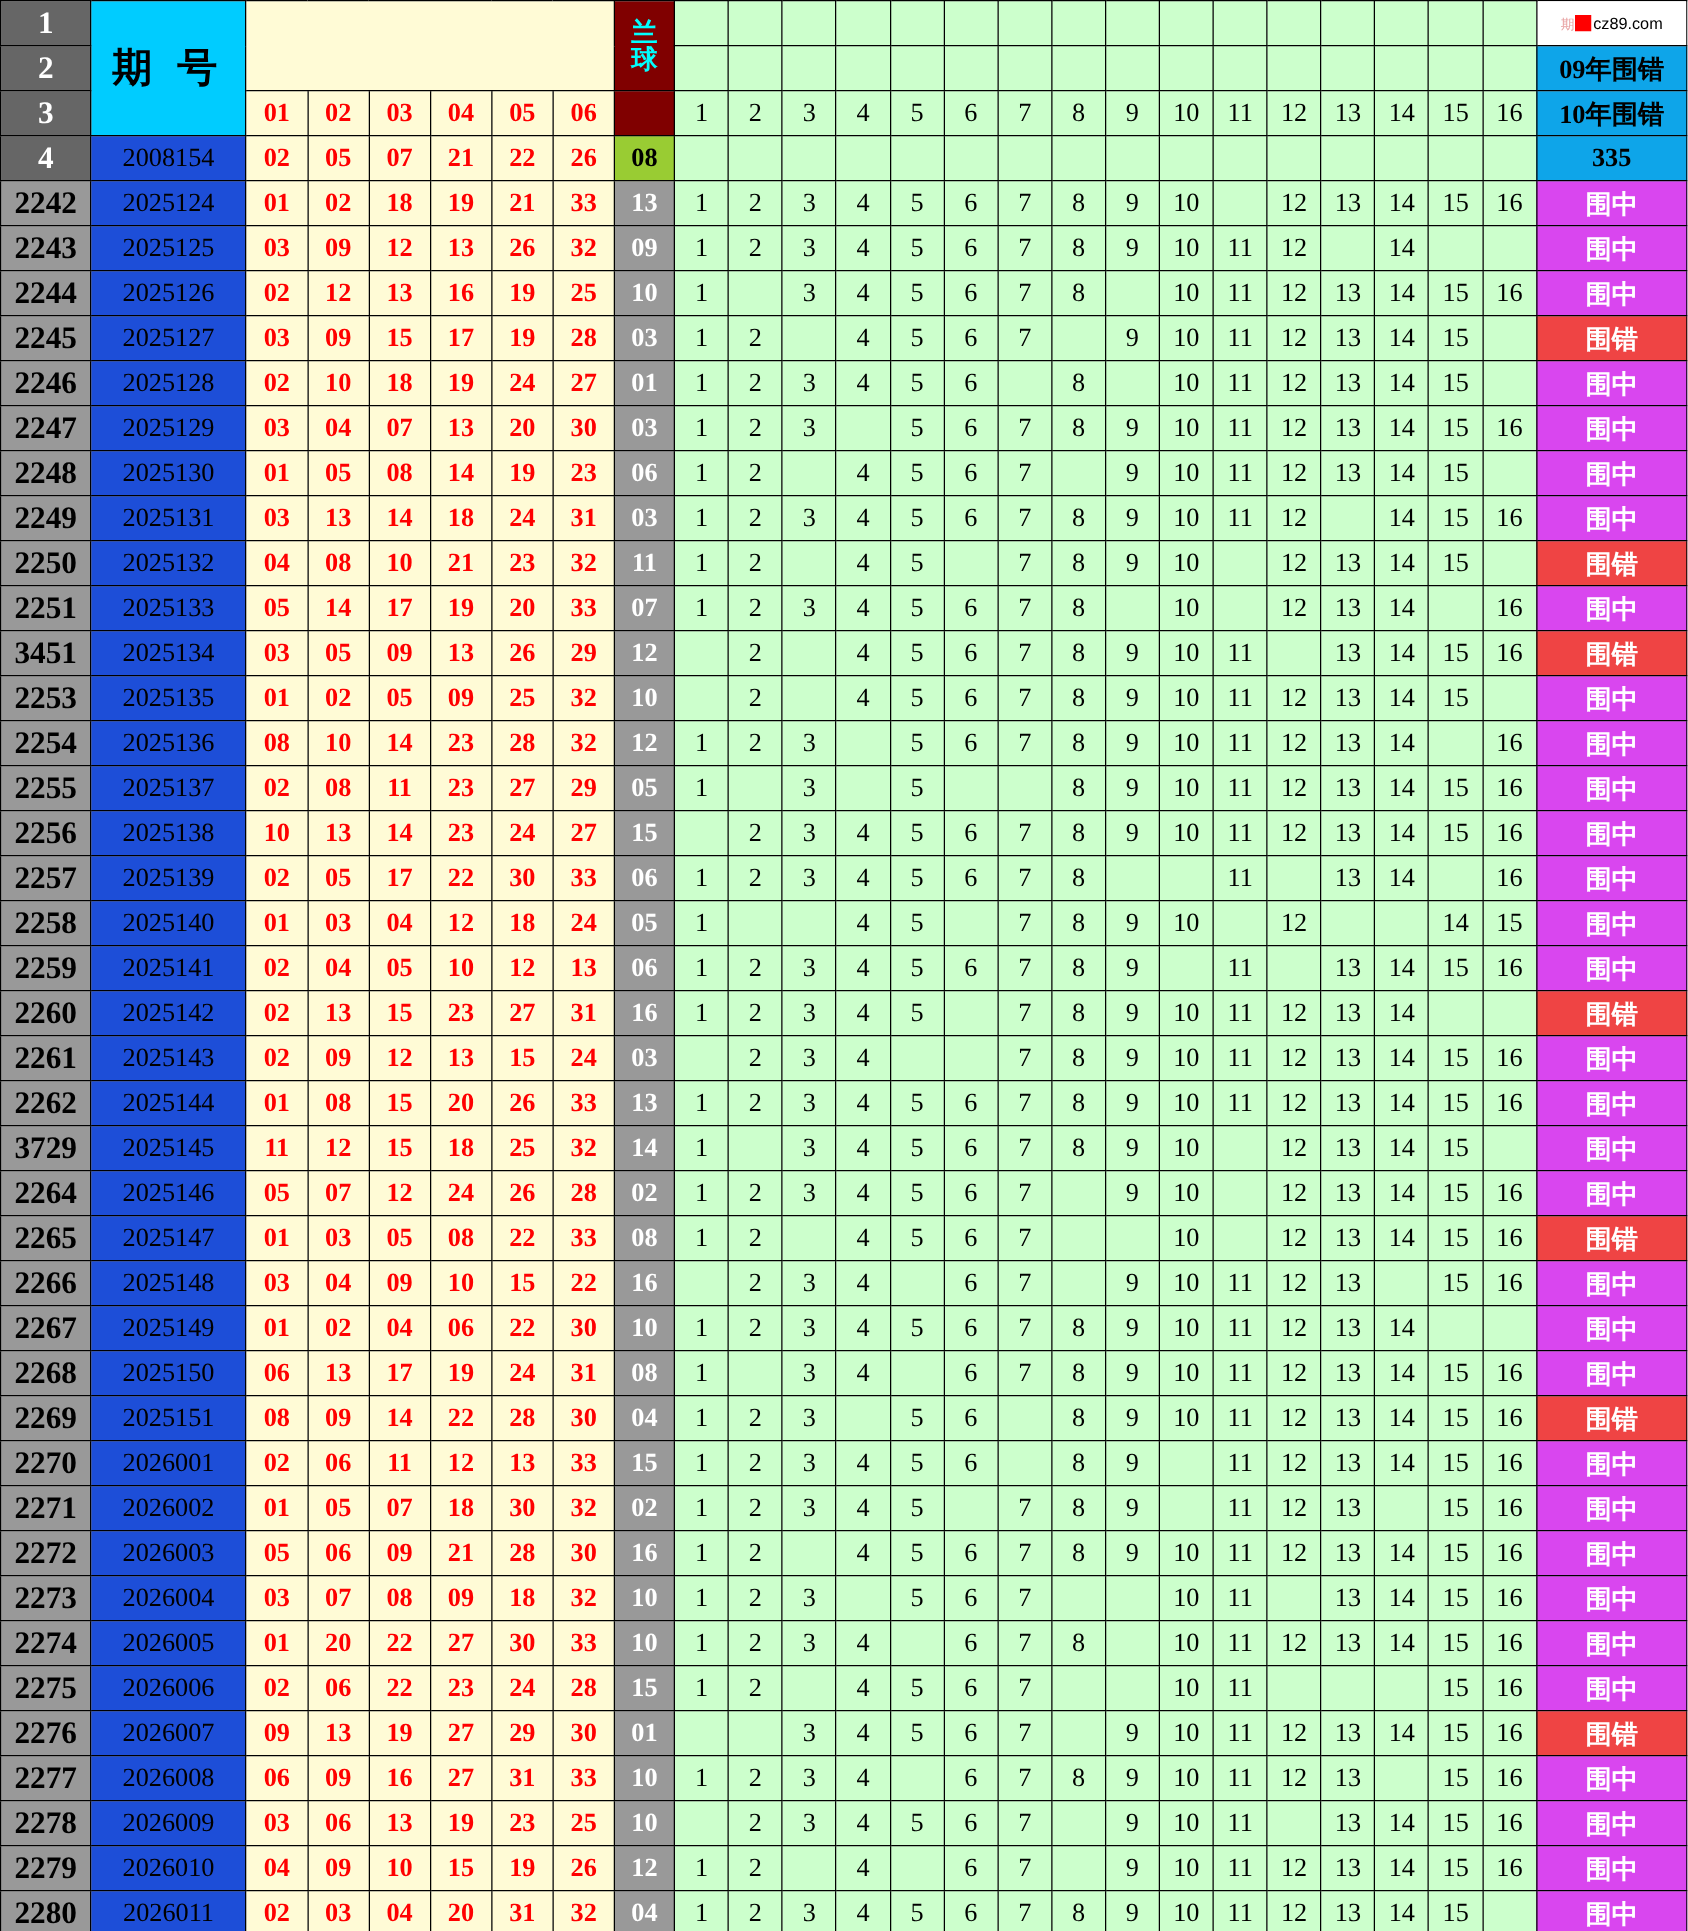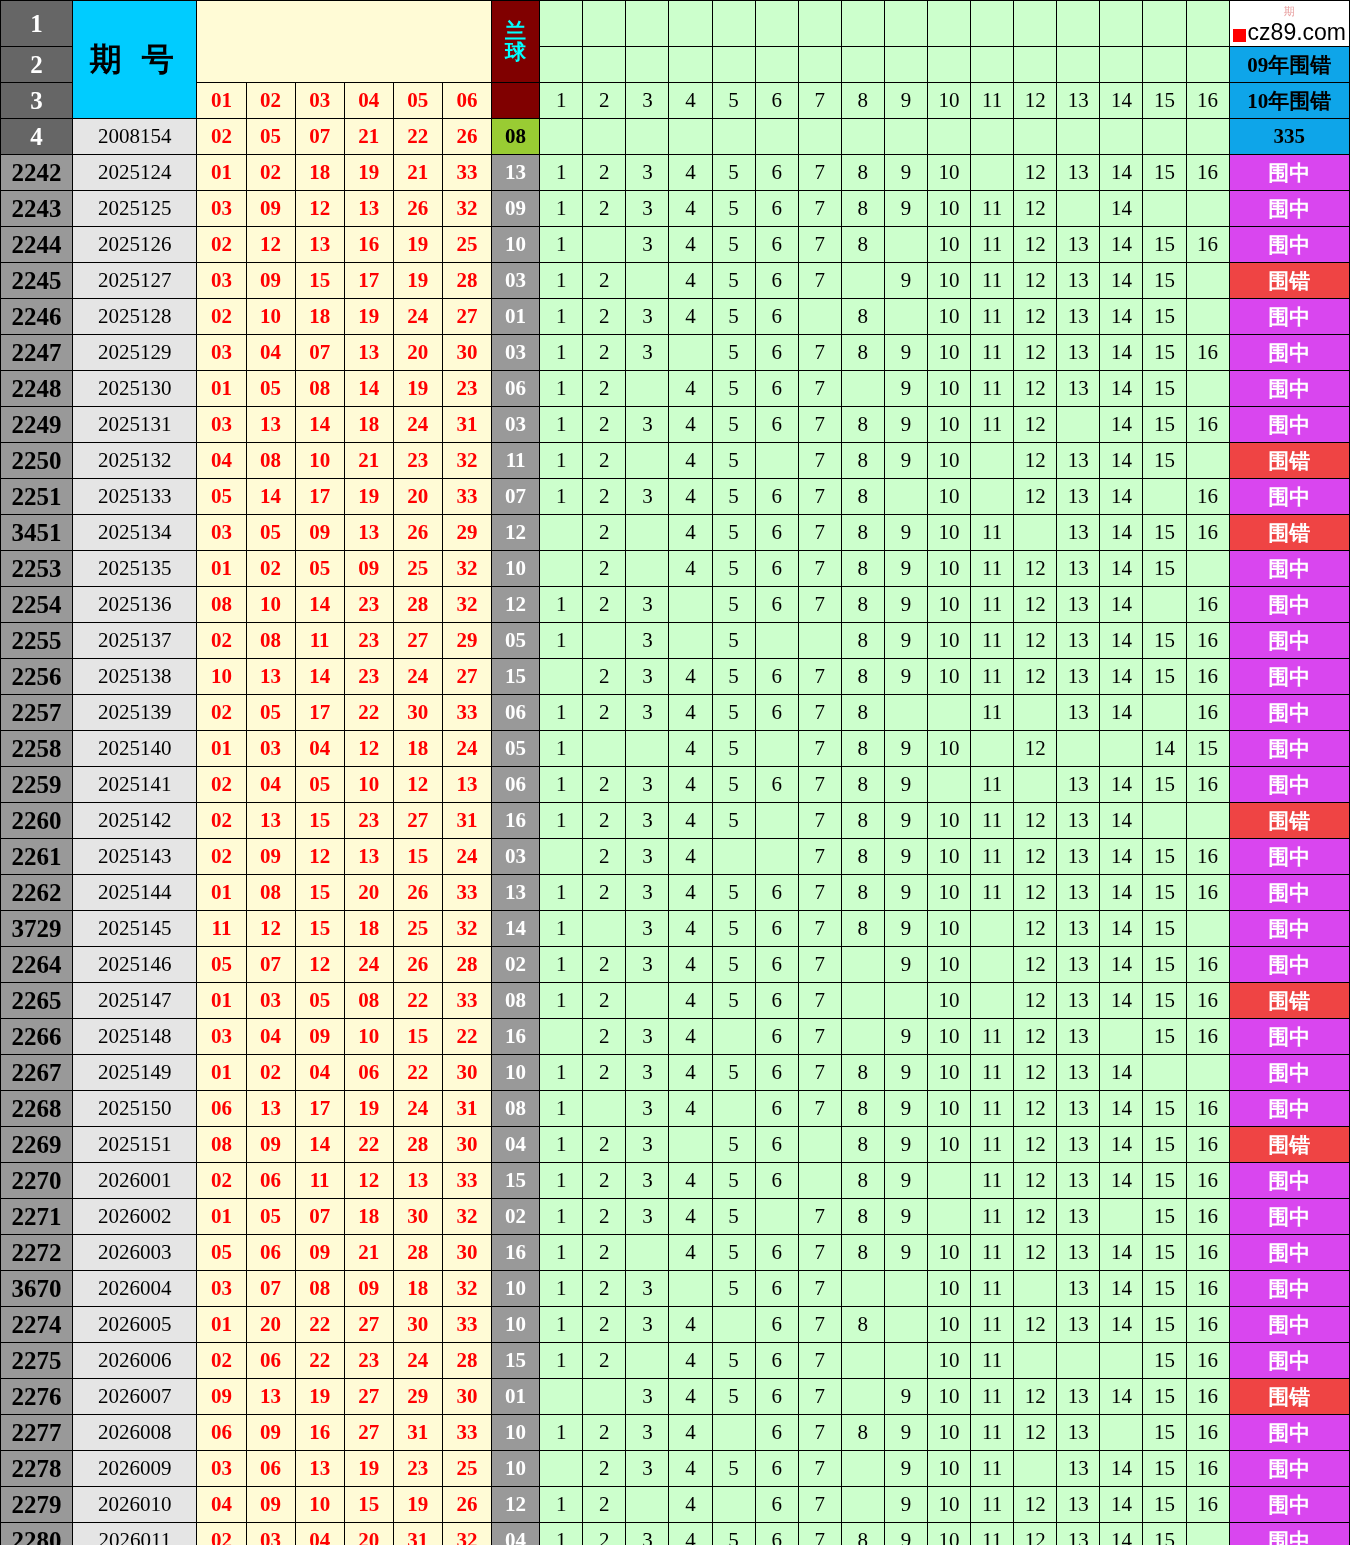--- a/index.html
+++ b/index.html
@@ -8,33 +8,33 @@
   table.lotto td{border:1px solid #000;text-align:center;vertical-align:middle;padding:0;}
   
   col.c-idx{width:72px;}
   col.c-issue{width:124px;}
   col.c-ball{width:49px;}
   col.c-blue{width:48px;}
   col.c-blk{width:43px;}
   col.c-res{width:120px;}
 
   .idx{background:#999;color:#000;font-size:25px;font-weight:bold;font-family:"Liberation Serif",serif;height:35px;}
-  .issue{background:#e5e5e5;color:#000;font-size:21px;font-family:"Liberation Serif",serif;}
+  .issue{background:#1d4ed8;color:#000;font-size:21px;font-family:"Liberation Serif",serif;}
   .issue-hdr{background:#00ccff;color:#000;font-size:32px;font-weight:bold;letter-spacing:6px;}
   .redball{background:#fffbd6;color:#f00;font-size:21px;font-weight:bold;}
   .blueball{background:#999;color:#fff;font-size:21px;font-weight:bold;}
   .blue-hdr{background:#800000;color:#00ffff;font-size:21px;font-weight:bold;line-height:1.0;}
   .blue-first{background:#99cc33;color:#000;font-size:21px;font-weight:bold;}
   .cell{background:#ccffcc;color:#000;font-size:21px;}
   .cream{background:#fffbd6;}
   .res-hdr{background:#0ea5e9;color:#000;font-size:21px;font-weight:bold;}
   .res-red{background:#d946ef;color:#fff;font-size:21px;font-weight:bold;}
   .res-blue{background:#ef4444;color:#fff;font-size:21px;font-weight:bold;}
   .logo-cell{background:#fff;position:relative;height:26px;}
-  .logo{display:inline-block;font-size:23px;color:#000;font-family:"Liberation Sans",sans-serif;}
+  .logo{display:inline-block;font-size:13px;color:#000;font-family:"Liberation Sans",sans-serif;}
   .logo .sq{display:inline-block;width:13px;height:13px;background:#f00;vertical-align:-2px;margin-right:2px;}
   .faint{color:#e8a0a0;font-size:11px;}
   .hdr-num{background:#ccffcc;color:#000;font-size:21px;}
   .hdr-redlabel{background:#fffbd6;color:#f00;font-size:21px;font-weight:bold;}
   .row-h{height:35px;}
 </style>
 </head>
 <body>
 
 <table class="lotto">
@@ -1027,21 +1027,21 @@
         <td class="cell">10</td>
         <td class="cell">11</td>
         <td class="cell">12</td>
         <td class="cell">13</td>
         <td class="cell">14</td>
         <td class="cell">15</td>
         <td class="cell">16</td>
         <td class="res-red">围中</td>
       </tr>
       <tr class="row-h">
-        <td class="idx">3670</td>
+        <td class="idx">2273</td>
         <td class="issue">2026004</td>
         <td class="redball">03</td>
         <td class="redball">07</td>
         <td class="redball">08</td>
         <td class="redball">09</td>
         <td class="redball">18</td>
         <td class="redball">32</td>
         <td class="blueball">10</td>
         <td class="cell">1</td>
         <td class="cell">2</td>

